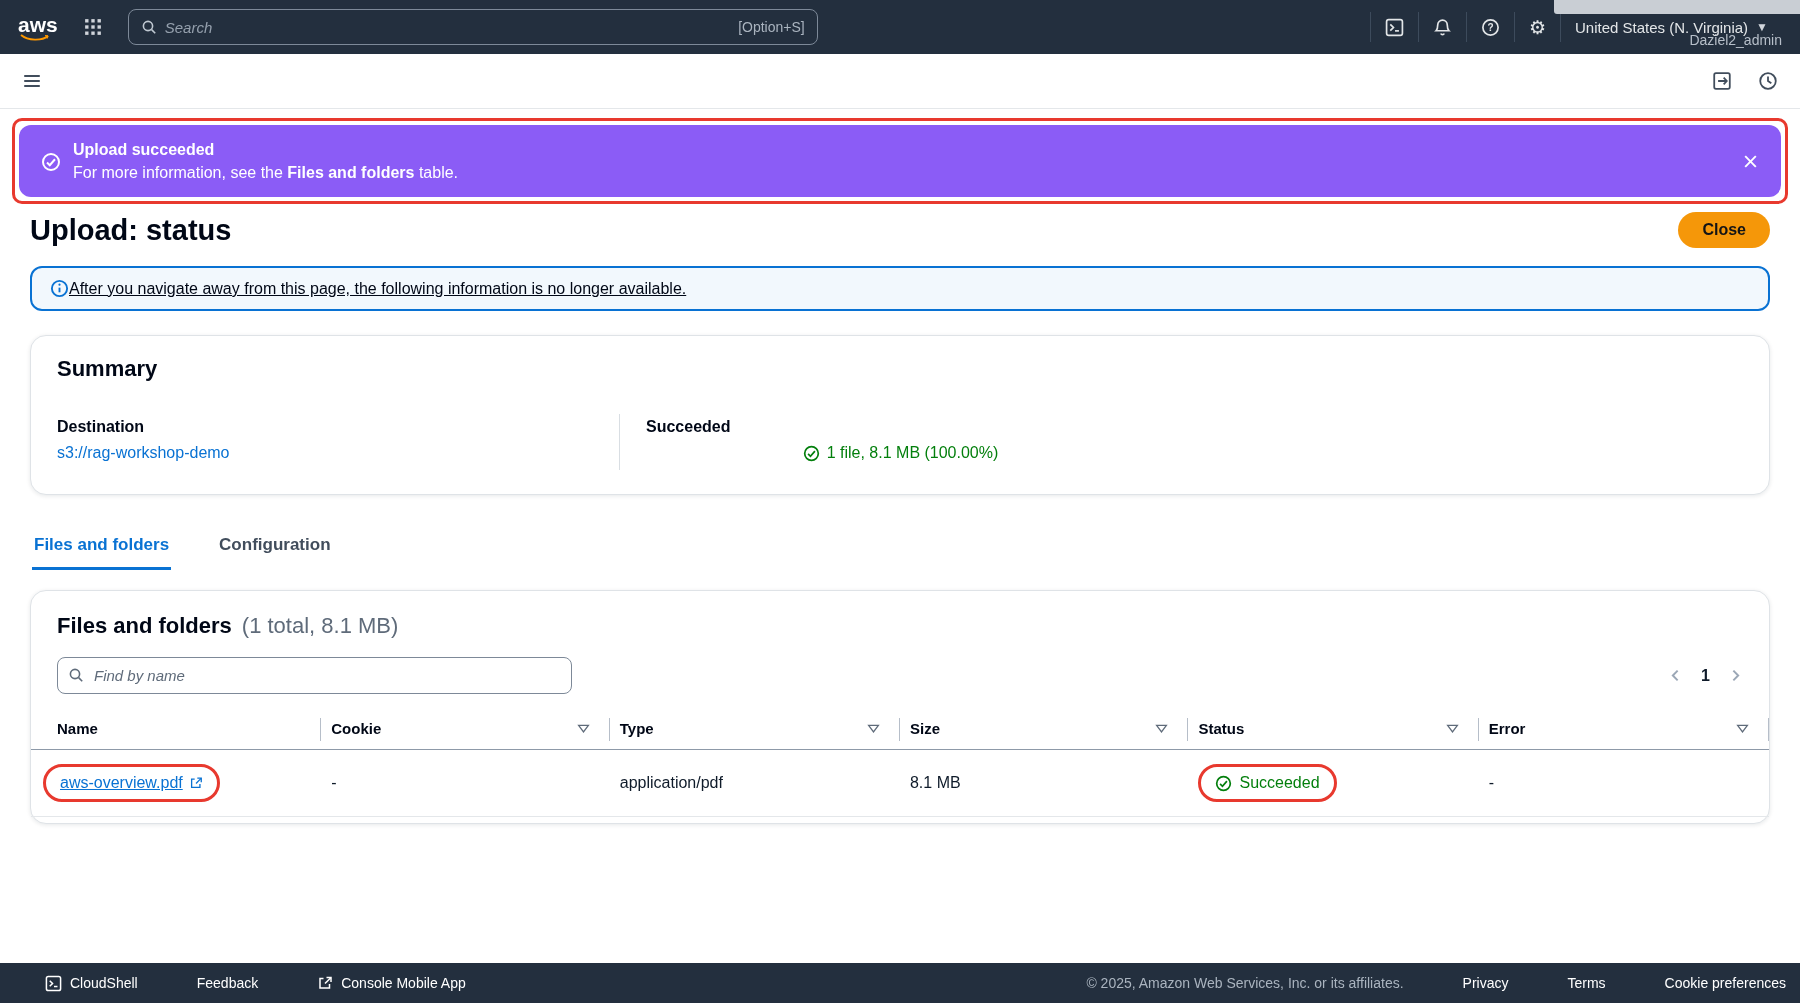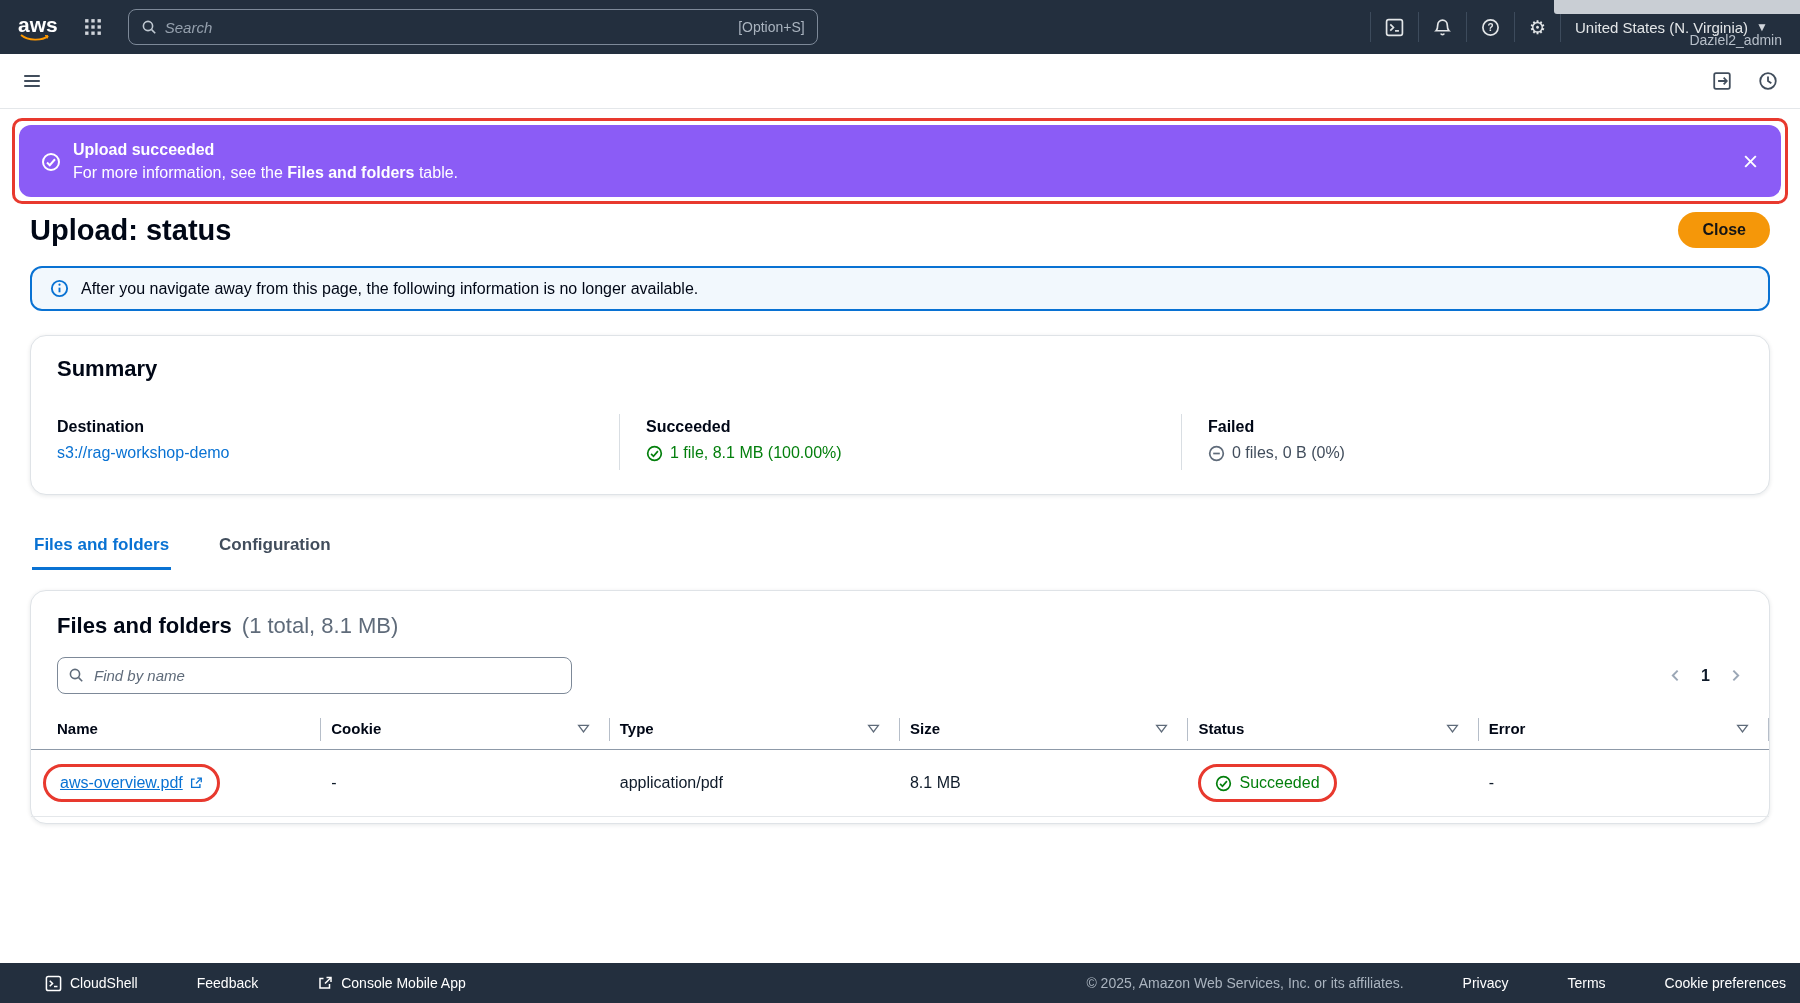--- a/index.html
+++ b/index.html
@@ -61,39 +61,39 @@
   .page-title { font-size:29px; font-weight:bold; color:#000716; }
   .btn-primary {
     margin-left:auto; background:#f59709; color:#131416; font-weight:bold; font-size:16px;
     border:none; border-radius:20px; padding:9px 24px; cursor:pointer;
     font-family:"Liberation Sans", sans-serif;
   }
 
   
   .info-alert {
     margin-top:18px; border:2px solid #0972d3; background:#f2f8fd; border-radius:12px;
-    display:flex; align-items:center; gap:12px; padding:11px 18px; font-size:16px; color:#000716;
+    display:flex; align-items:center; gap:0; padding:11px 18px; font-size:16px; color:#000716;text-decoration:underline;
   }
   .info-alert .iicon { color:#0972d3; display:flex; }
 
   
   .card {
     border:1px solid #dfe3e7; border-radius:16px; background:#fff;
     box-shadow:0 1px 4px rgba(0,28,36,0.10); margin-top:24px;
   }
   .card-pad { padding:20px 26px 24px; }
   .card h2 { font-size:22px; font-weight:bold; color:#000716; }
 
   .summary-grid { display:grid; grid-template-columns:1fr 1fr 1fr; margin-top:32px; }
   .summary-col { padding:4px 26px 8px 0; }
   .summary-col + .summary-col { border-left:1px solid #d9dee3; padding-left:26px; }
   .kv-label { font-weight:bold; font-size:16px; color:#000716; margin-bottom:8px; }
   .kv-value { font-size:16px; display:flex; align-items:center; gap:7px; }
   a.link { color:#0972d3; text-decoration:none; cursor:pointer; }
-  .status-success { color:#037f0c; }
+  .status-success { color:#037f0c;justify-content:center; }
   .status-neutral { color:#414d5c; }
 
   
   .tabs { display:flex; margin-top:30px; gap:46px; padding:0 2px; }
   .tab { font-size:17px; font-weight:bold; padding:10px 2px 12px; cursor:pointer; color:#414d5c; border-bottom:3px solid transparent; }
   .tab.active { color:#0972d3; border-bottom-color:#0972d3; }
 
   
   .panel-header { padding:22px 26px 0; display:flex; align-items:baseline; gap:10px; }
   .panel-title { font-size:22px; font-weight:bold; color:#000716; }
@@ -279,32 +279,20 @@
       <div class="summary-col">
         <div class="kv-label">Succeeded</div>
         <div class="kv-value status-success">
           <span>
             <svg width="17" height="17" viewBox="0 0 18 18" fill="none" stroke="currentColor" stroke-width="1.8">
                 <circle cx="9" cy="9" r="7.2"></circle>
                 <path d="M5.4 9.4l2.5 2.5 4.7-5.4"></path>
               </svg>
           </span>
           <span>1 file, 8.1 MB (100.00%)</span>
-        </div>
-      </div>
-      <div class="summary-col">
-        <div class="kv-label">Failed</div>
-        <div class="kv-value status-neutral">
-          <span style="color:#5f6b7a;">
-            <svg width="17" height="17" viewBox="0 0 18 18" fill="none" stroke="currentColor" stroke-width="1.8">
-                <circle cx="9" cy="9" r="7.2"></circle>
-                <line x1="5.5" y1="9" x2="12.5" y2="9"></line>
-              </svg>
-          </span>
-          <span>0 files, 0 B (0%)</span>
         </div>
       </div>
     </div>
   </div>
 
   <div class="tabs">
     <div class="tab active">Files and folders</div>
     <div class="tab">Configuration</div>
   </div>
 

